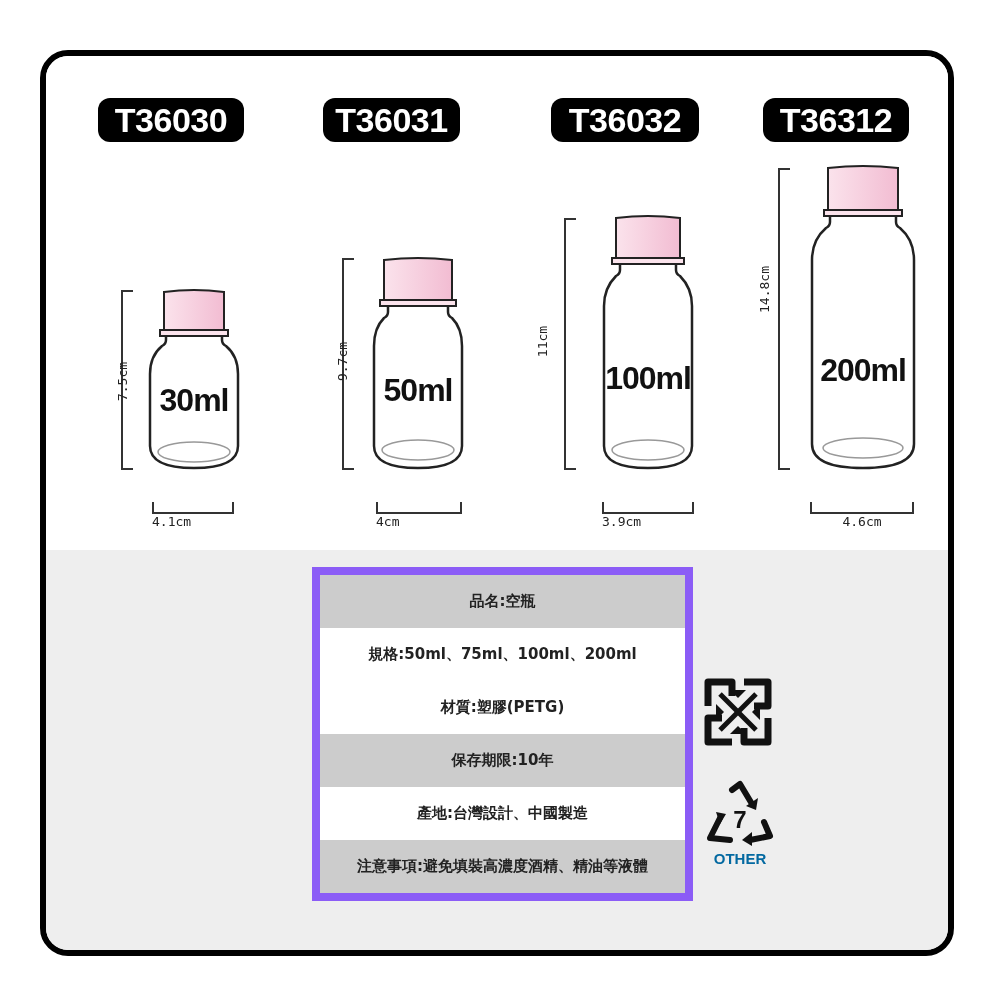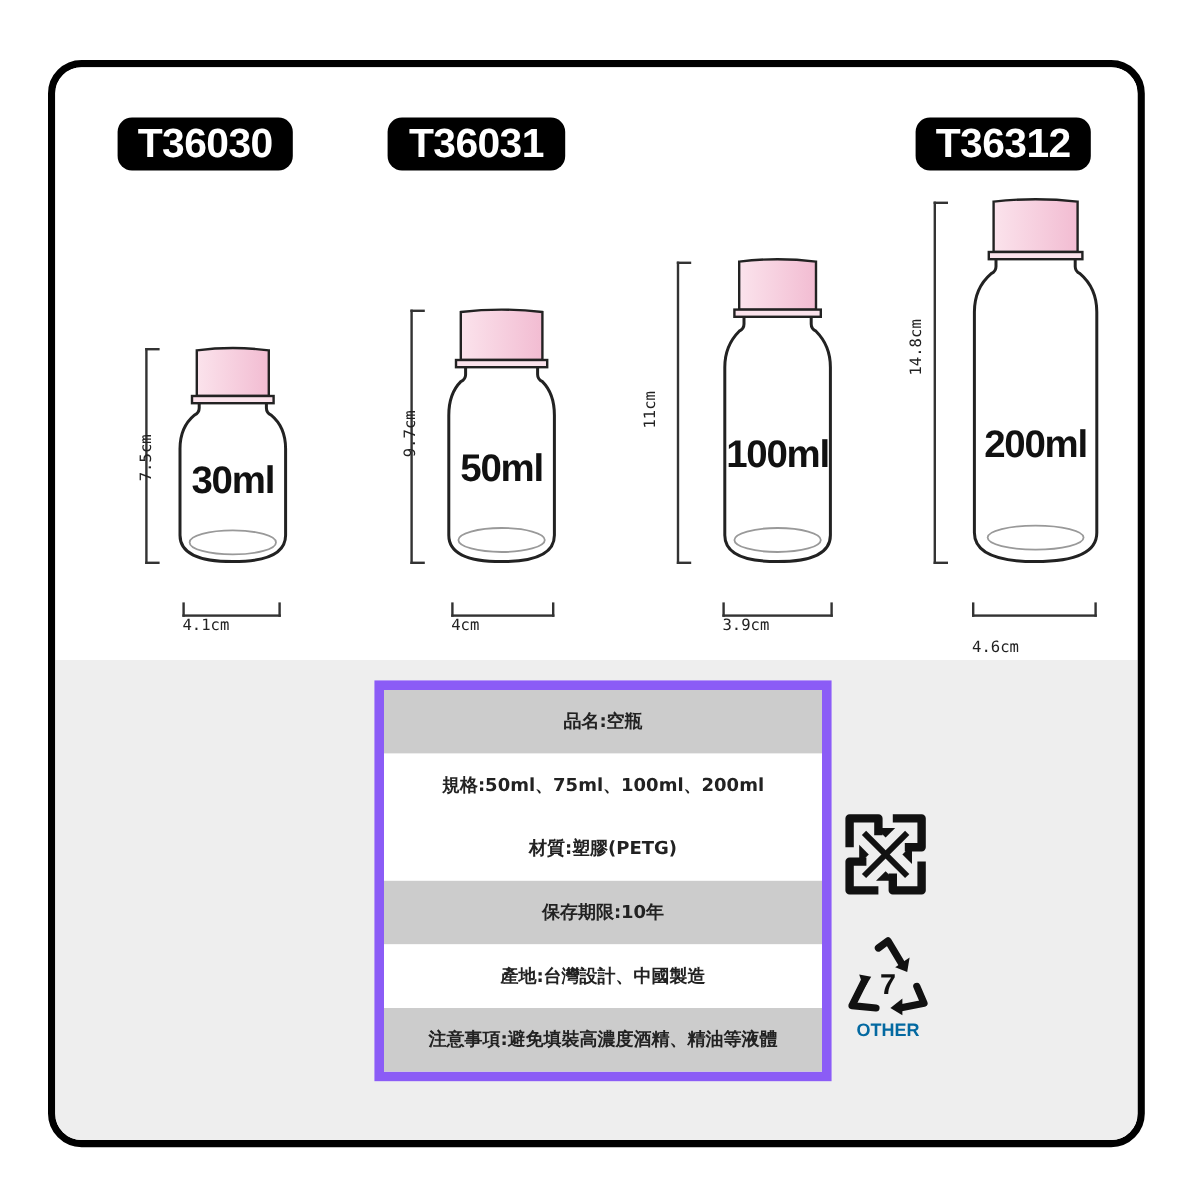--- a/index.html
+++ b/index.html
@@ -33,21 +33,22 @@
   .recycle-icon { position: absolute; }
   .other-label { position: absolute; font-weight: bold; font-size: 15px; color: #0369a1; text-align: center; width: 80px; }
 </style>
 </head>
 <body>
 
 <div class="card">
   <div class="upper">
 
     <div class="model-badge" style="left:52px;width:146px;">T36030</div>
-    <div class="model-badge" style="left:277px;width:148px;">T36031</div>
+    <div class="model-badge" style="left:277px;width:137px;">T36031</div>
+    <div class="model-badge" style="left:505px;width:148px;">T36032</div>
     <div class="model-badge" style="left:717px;width:146px;">T36312</div>
 
     <div class="dim-v" style="left:75px;top:234px;height:180px;"></div>
     <div class="dim-v-label" style="left:36px;top:318px;width:80px;text-align:center;">7.5cm</div>
     <svg class="bottle-svg" style="left:100px;top:230px;" width="96" height="186" viewBox="0 0 96 186">
       <defs>
           <linearGradient id="capg" x1="0" x2="1">
             <stop offset="0" stop-color="#fbe3ec"></stop>
             <stop offset="1" stop-color="#f2bcd2"></stop>
           </linearGradient>
@@ -88,21 +89,21 @@
     <div class="dim-v" style="left:732px;top:112px;height:302px;"></div>
     <div class="dim-v-label" style="left:678px;top:226px;width:80px;text-align:center;">14.8cm</div>
     <svg class="bottle-svg" style="left:762px;top:106px;" width="110" height="310" viewBox="0 0 110 310">
       <path d="M20 6 Q55 2 90 6 L90 48 L20 48 Z" fill="url(#capg)" stroke="#222" stroke-width="2"></path>
       <rect x="16" y="48" width="78" height="6" fill="#fbe3ec" stroke="#222" stroke-width="2"></rect>
       <path d="M22 54 L22 60 Q22 64 18 66 Q4 78 4 98 L4 282 Q4 306 55 306 Q106 306 106 282 L106 98 Q106 78 92 66 Q88 64 88 60 L88 54" fill="none" stroke="#222" stroke-width="2.5"></path>
       <ellipse cx="55" cy="286" rx="40" ry="10" fill="none" stroke="#999" stroke-width="1.5"></ellipse>
     </svg>
     <div class="cap-label" style="left:762px;top:296px;width:110px;">200ml</div>
     <div class="dim-h" style="left:764px;top:446px;width:104px;"></div>
-    <div class="dim-h-label" style="left:764px;top:476px;width:104px;text-align:left;padding-right:0;">4.6cm</div>
+    <div class="dim-h-label" style="left:764px;top:458px;width:104px;text-align:center;padding-right:0;">4.6cm</div>
   </div>
 
   <div class="lower">
     <div class="spec-table">
       <div class="spec-row gray">品名:空瓶</div>
       <div class="spec-row white">規格:50ml、75ml、100ml、200ml</div>
       <div class="spec-row white">材質:塑膠(PETG)</div>
       <div class="spec-row gray">保存期限:10年</div>
       <div class="spec-row white">產地:台灣設計、中國製造</div>
       <div class="spec-row gray">注意事項:避免填裝高濃度酒精、精油等液體</div>

